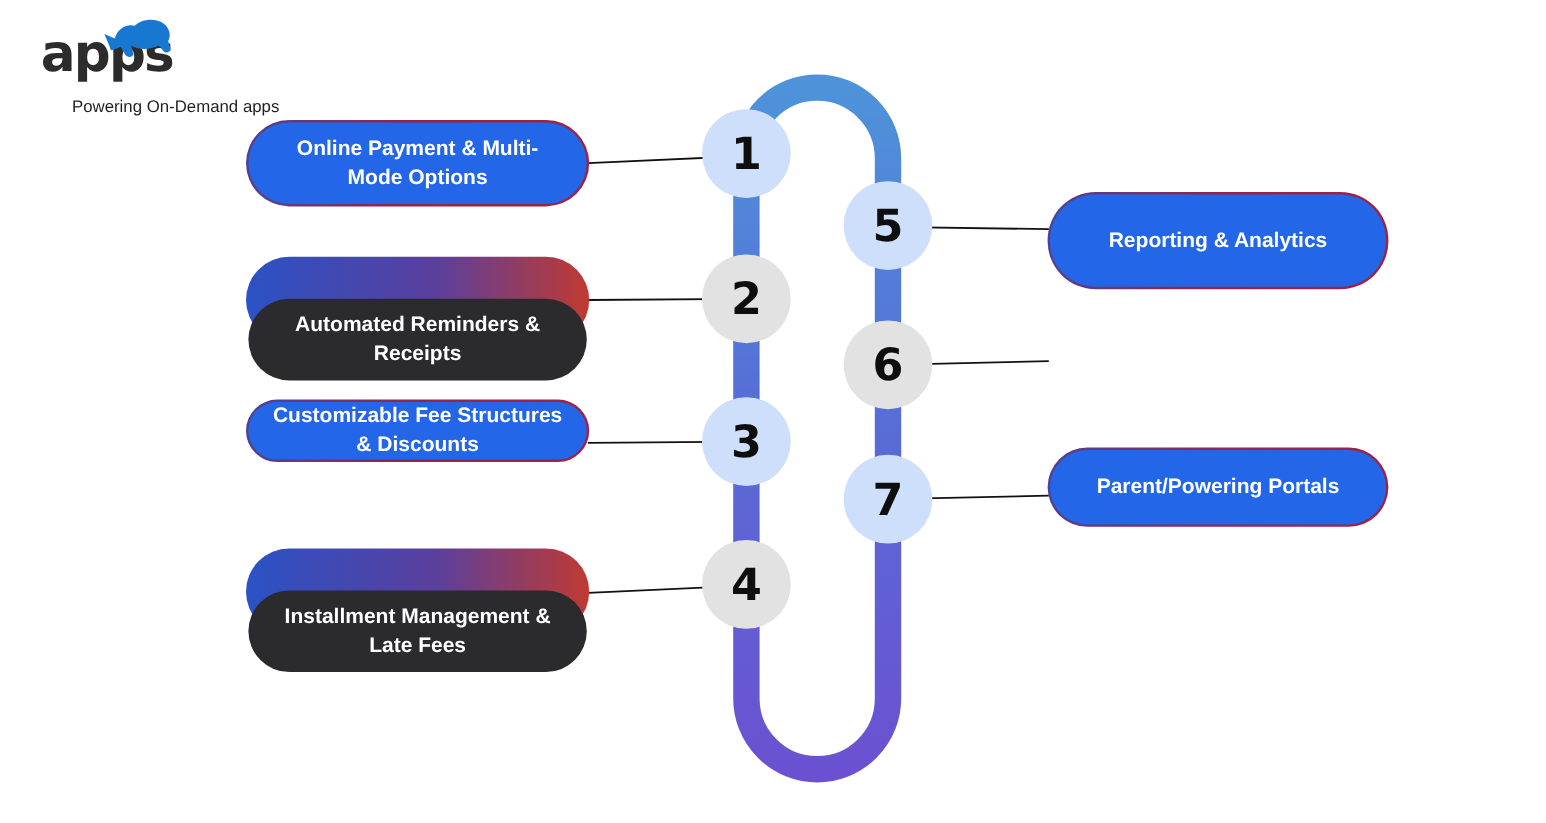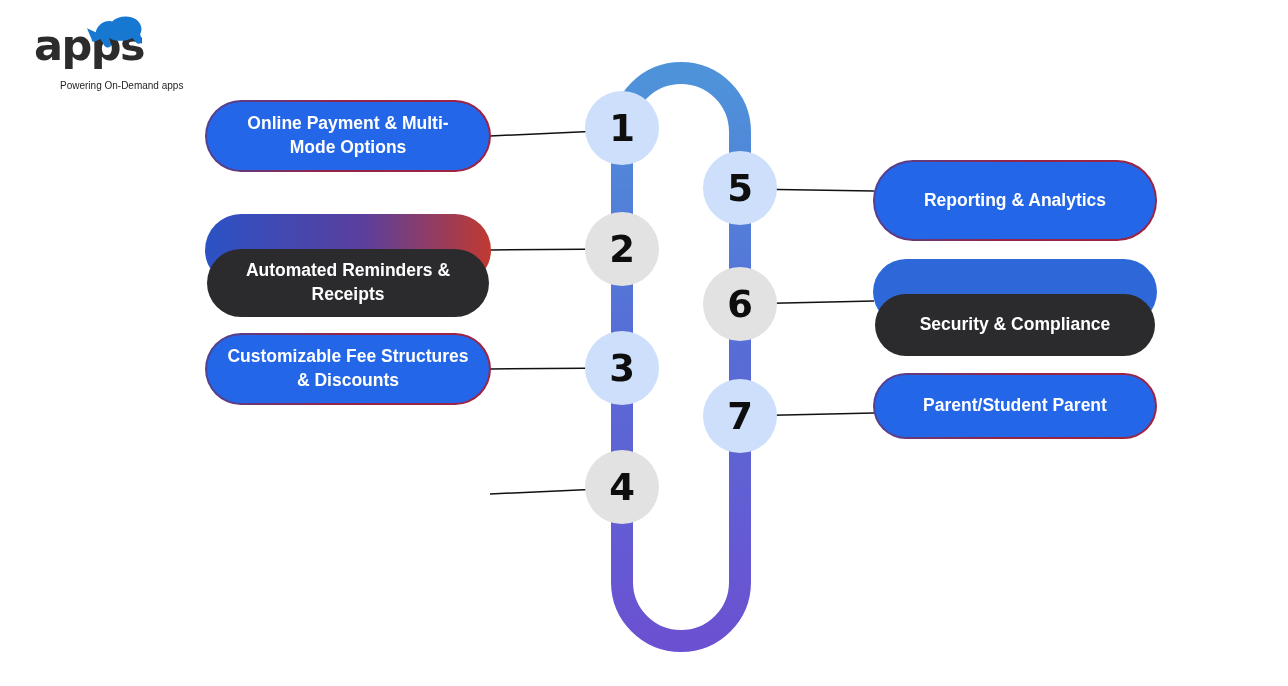--- a/index.html
+++ b/index.html
@@ -10,21 +10,21 @@
 
   
   .logo{position:absolute;left:30px;top:10px;width:200px;height:90px;}
   .logo-apps{
     position:absolute;left:4px;top:14px;
     font-family:"DejaVu Sans",sans-serif;font-size:43px;font-weight:800;
     color:#2c2c2c;letter-spacing:-1.5px;line-height:1;
   }
   .rhino{position:absolute;left:56px;top:4px;width:58px;height:44px;}
   .logo-tagline{
-    position:absolute;left:30px;top:70px;font-size:10px;font-weight:500;
+    position:absolute;left:30px;top:70px;font-size:14px;font-weight:500;
     color:#1f1f1f;white-space:nowrap;
   }
 
   
   .loop-svg{position:absolute;left:0;top:0;width:1288px;height:686px;z-index:1;}
 
   
   .circle{
     position:absolute;width:74px;height:74px;border-radius:50%;
     display:flex;align-items:center;justify-content:center;z-index:3;
@@ -54,21 +54,21 @@
     padding:0 20px;
   }
   .pill.blue{background:#2366e8;}
   .pill.dark{background:#2b2b2e;margin-top:33px;}
   .border-red{background:linear-gradient(100deg,#4d4496 0%,#94254a 45%,#a02340 100%);}
   .border-mix{background:linear-gradient(90deg,#2b52c5 0%,#5a3f9e 55%,#c03a31 100%);}
   .border-blue{background:#2e68d8;}
 
   .p1{left:205px;top:100px;width:286px;height:72px;}
   .p2{left:205px;top:214px;width:286px;height:72px;}
-  .p3{left:205px;top:333px;width:286px;height:72px;}
+  .p3{left:205px;top:333px;width:286px;height:52px;}
   .p4{left:205px;top:457px;width:286px;height:72px;}
   .p5{left:873px;top:160px;width:284px;height:81px;}
   .p6{left:873px;top:259px;width:284px;height:66px;}
   .p7{left:873px;top:373px;width:284px;height:66px;}
 </style>
 </head>
 <body>
 
 <div class="canvas">
 
@@ -122,23 +122,23 @@
 
   <div class="pillwrap border-red p1">
     <div class="pill blue">Online Payment &amp; Multi-Mode Options</div>
   </div>
   <div class="pillwrap border-mix p2">
     <div class="pill dark">Automated Reminders &amp; Receipts</div>
   </div>
   <div class="pillwrap border-red p3">
     <div class="pill blue">Customizable Fee Structures &amp; Discounts</div>
   </div>
+  <div class="pillwrap border-mix p4">
+    <div class="pill dark">Installment Management &amp; Late Fees</div>
+  </div>
   <div class="pillwrap border-red p5">
     <div class="pill blue">Reporting &amp; Analytics</div>
   </div>
-  <div class="pillwrap border-blue p6">
-    <div class="pill dark">Security &amp; Compliance</div>
-  </div>
   <div class="pillwrap border-red p7">
-    <div class="pill blue">Parent/Student Parent</div>
+    <div class="pill blue">Parent/Powering Portals</div>
   </div>
 
 </div>
 
 </body></html>

